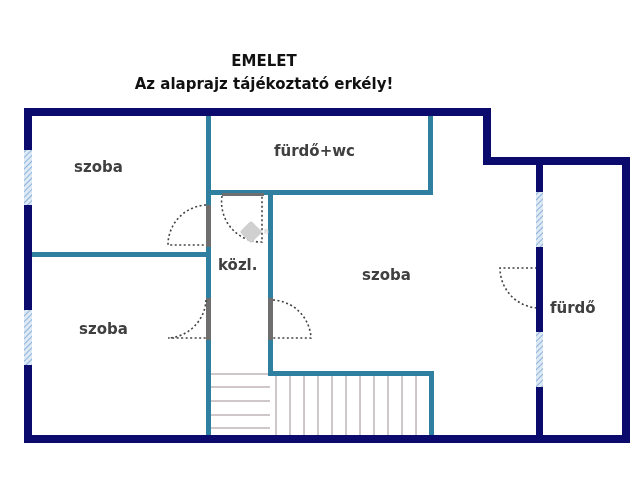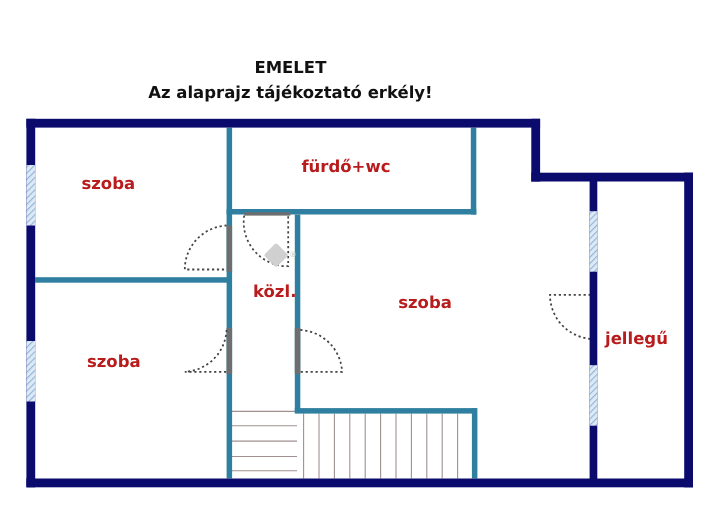--- a/index.html
+++ b/index.html
@@ -1,21 +1,21 @@
 <!DOCTYPE html>
 <html><head>
 <meta charset="utf-8">
 <style>
   html,body{margin:0;padding:0;background:#fff;}
   body{width:640px;height:480px;position:relative;overflow:hidden;font-family:"DejaVu Sans","Liberation Sans",sans-serif;}
   .title{position:absolute;left:0;width:528px;text-align:center;font-weight:bold;color:#111;}
   #t1{top:52px;font-size:15px;}
   #t2{top:75px;font-size:15px;}
   svg{position:absolute;left:0;top:0;}
-  .lbl{position:absolute;font-weight:bold;font-size:15px;color:#b91c1c;white-space:nowrap;}
+  .lbl{position:absolute;font-weight:bold;font-size:15px;color:#404040;white-space:nowrap;}
   .wm{position:absolute;left:243px;top:224px;display:flex;align-items:center;gap:4px;color:#c4c4c4;font-family:"DejaVu Serif","Liberation Serif",serif;font-size:13px;letter-spacing:0.5px;}
   .wm .logo{width:16px;height:16px;background:#d0d0d0;transform:rotate(45deg);border-radius:2px;}
 </style>
 </head>
 <body>
 
 <div class="title" id="t1">EMELET</div>
 <div class="title" id="t2">Az alaprajz tájékoztató erkély!</div>
 
 <svg width="640" height="480">
@@ -85,20 +85,20 @@
     <rect x="24" y="150" width="8" height="55"></rect>
     <rect x="24" y="310" width="8" height="55"></rect>
     <rect x="536" y="192" width="7" height="55"></rect>
     <rect x="536" y="332" width="7" height="55"></rect>
   </g>
 </svg>
 
 <div class="lbl" style="left:74px;top:158px;">szoba</div>
 <div class="lbl" style="left:79px;top:320px;">szoba</div>
 <div class="lbl" style="left:274px;top:142px;">fürdő+wc</div>
-<div class="lbl" style="left:218px;top:256px;margin-left:12px;">közl.</div>
+<div class="lbl" style="left:218px;top:256px;">közl.</div>
 <div class="lbl" style="left:362px;top:266px;">szoba</div>
-<div class="lbl" style="left:550px;top:299px;">jellegű</div>
+<div class="lbl" style="left:550px;top:299px;">fürdő</div>
 
 <div class="wm">
   <span class="logo"></span>
     <sup style="font-size:7px;">®</sup>
 </div>
 
 </body></html>

